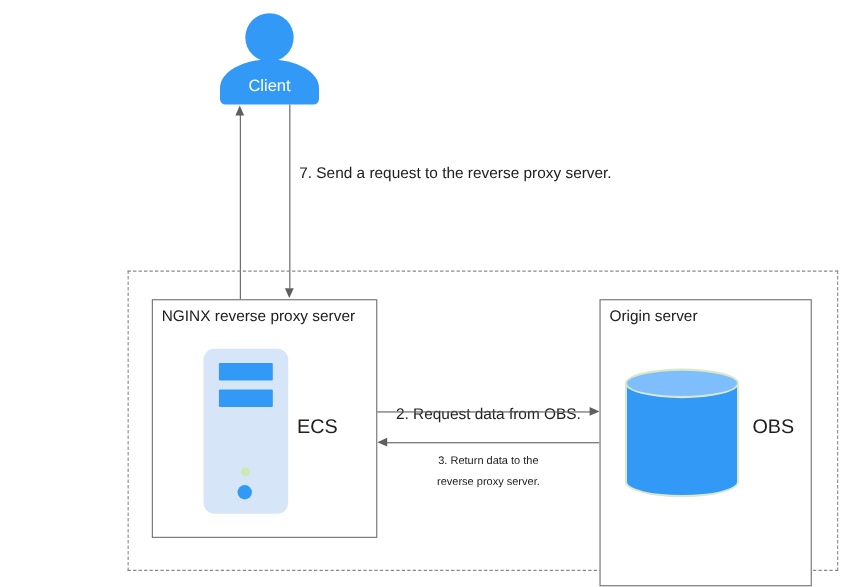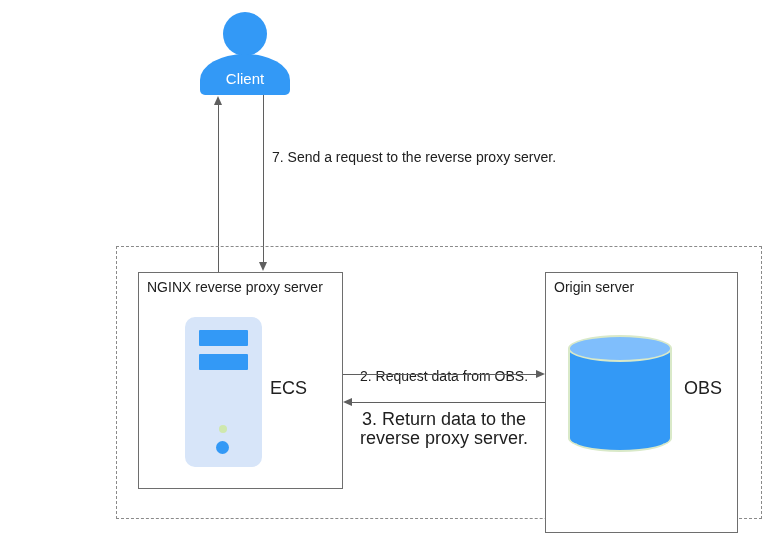--- a/index.html
+++ b/index.html
@@ -68,21 +68,21 @@
   .arrow-left-head {
     width: 0; height: 0;
     border-top: 4.5px solid transparent;
     border-bottom: 4.5px solid transparent;
     border-right: 9px solid var(--line_gray);
   }
 
   
   .flow-label { font-size: 14px; white-space: nowrap; }
   .flow-label-center {
-    font-size: 18px; text-align: center; white-space: pre-line; line-height: 19px;
+    font-size: 10px; text-align: center; white-space: pre-line; line-height: 19px;
   }
 
   
   .dashed-boundary {
     left: 116px; top: 246px; width: 646px; height: 273px;
     border: 1px dashed var(--dashed_gray);
   }
   .server-box {
     background: #ffffff;
     border: 1px solid var(--border_gray);

